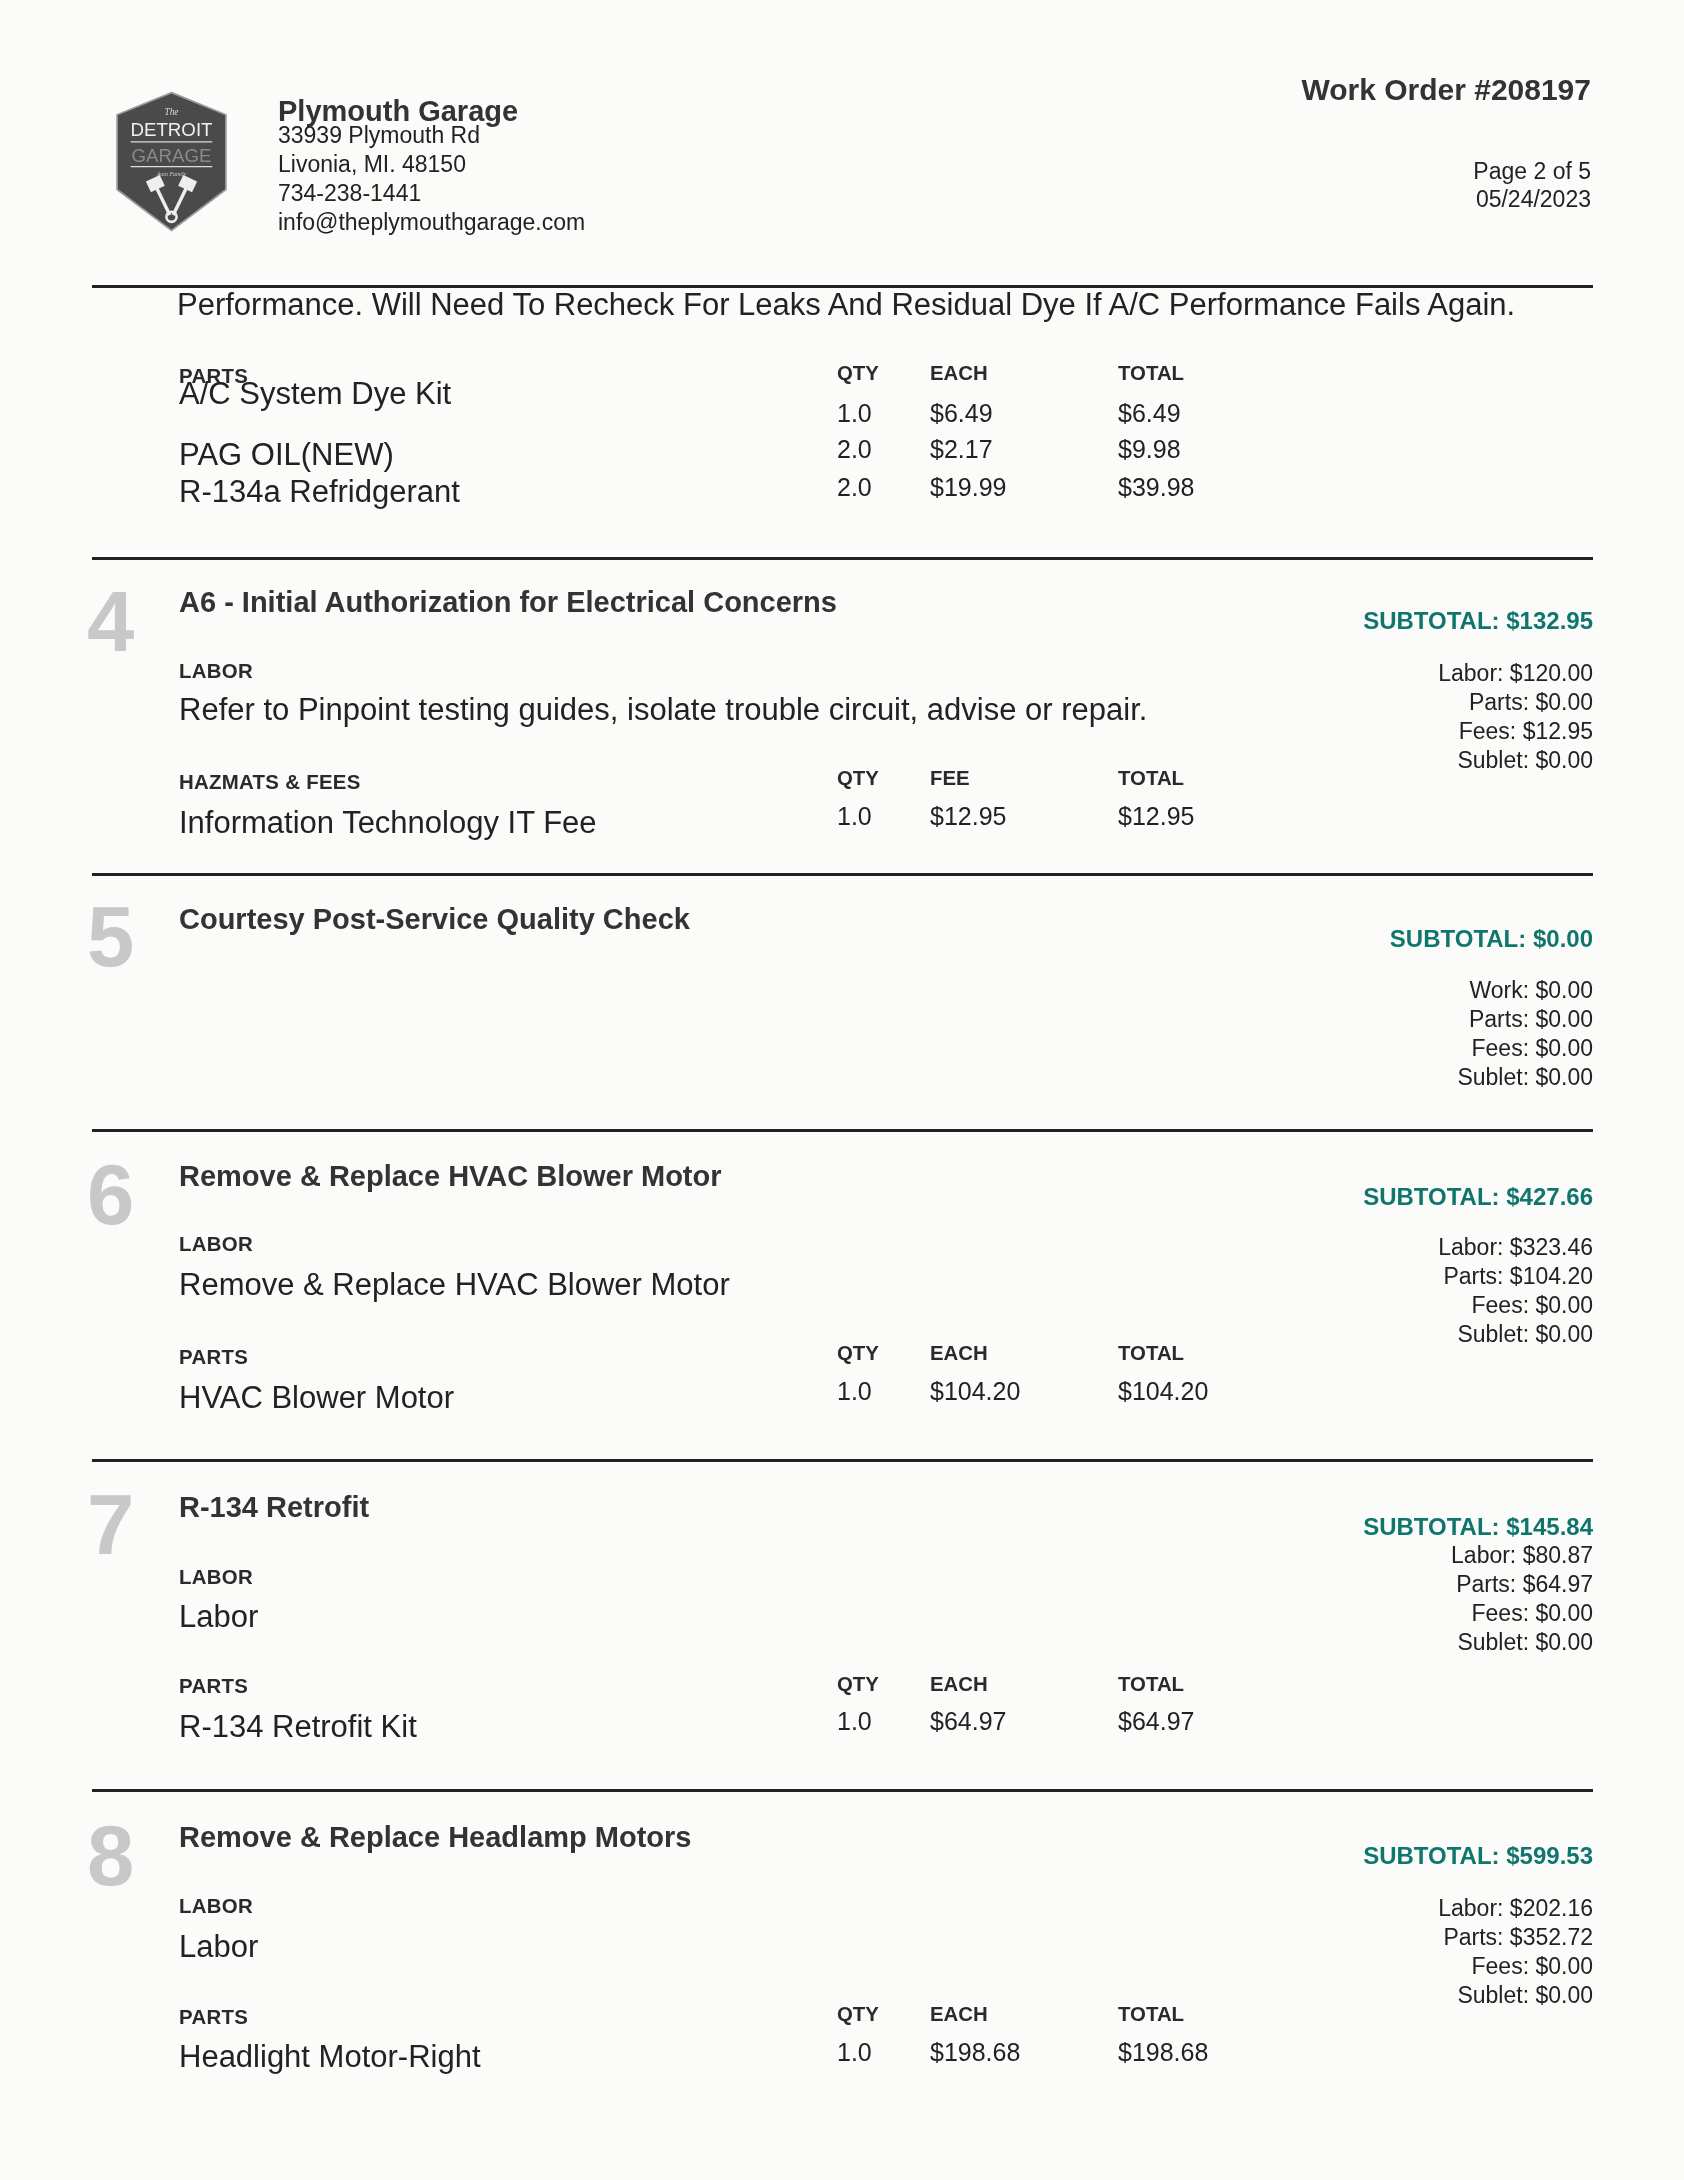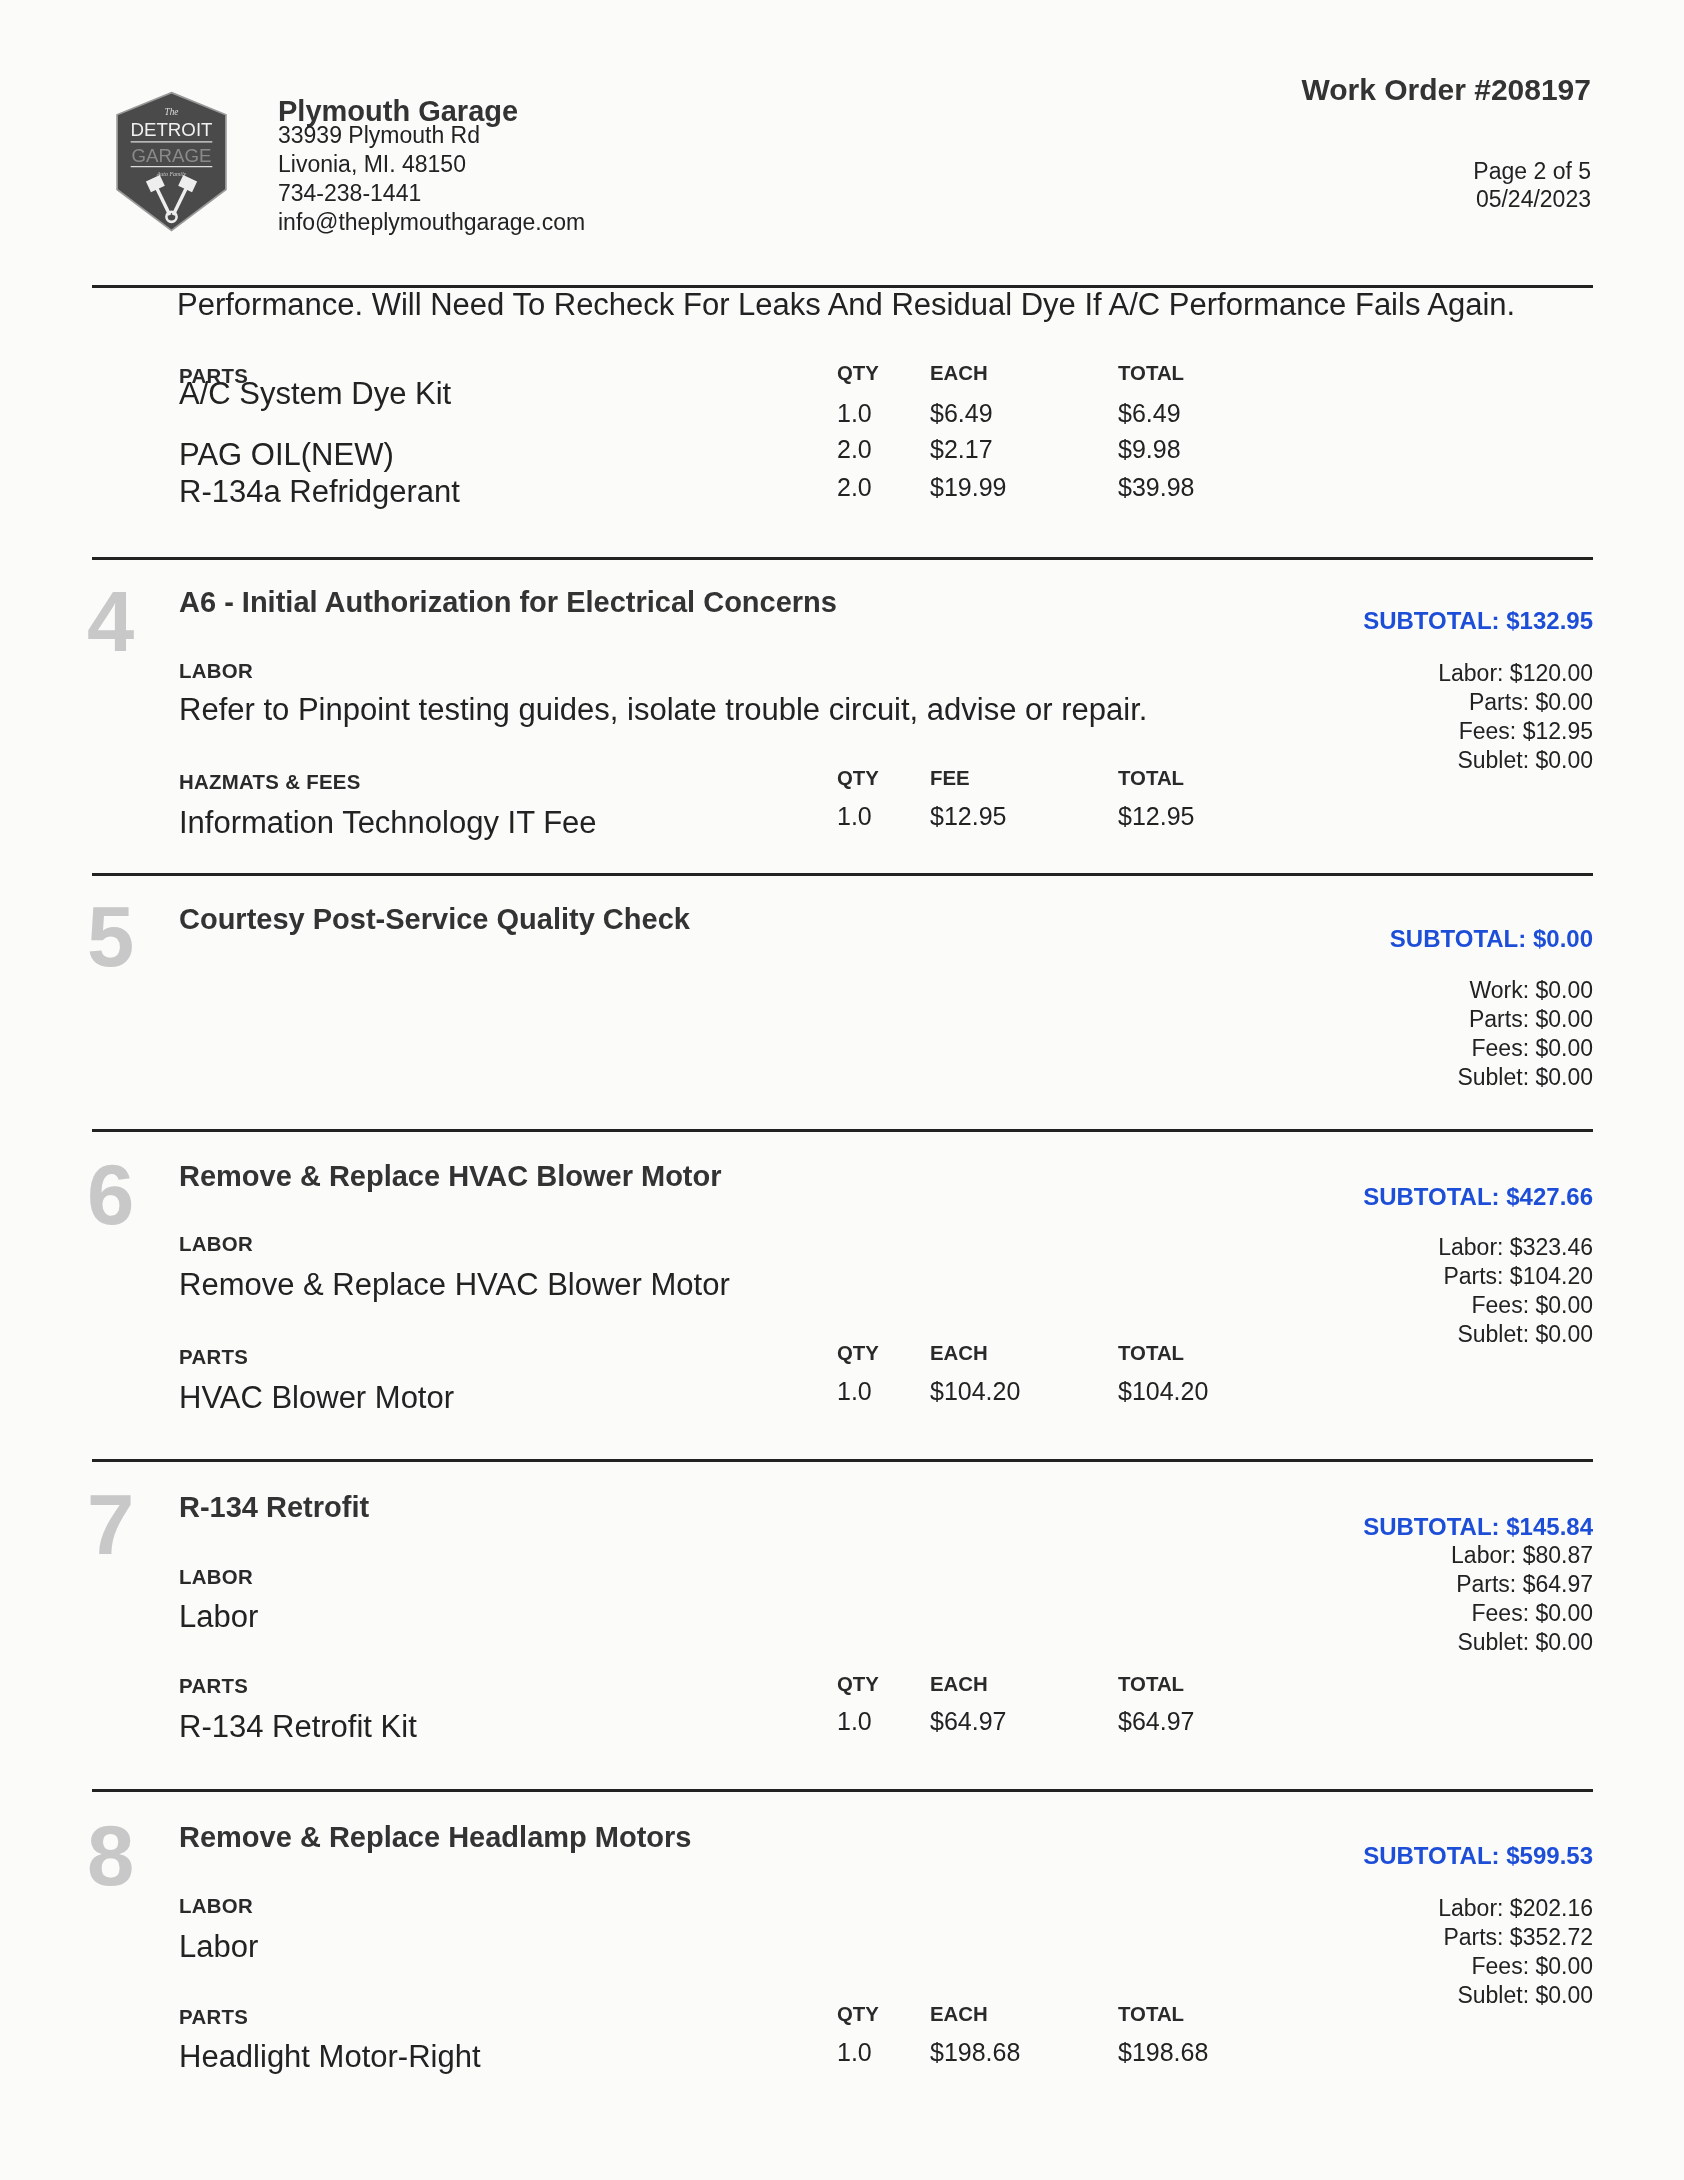--- a/index.html
+++ b/index.html
@@ -19,21 +19,21 @@
   .rule.thick { height: 3.4px; }
   .big-num { left: 87px; font-size: 85px; font-weight: bold; color: #c8c8c8; line-height: 1; }
   .svc-title { left: 179px; font-size: 29px; font-weight: bold; color: #333; }
   .sec-label { left: 179px; font-size: 20.4px; font-weight: bold; color: #2a2a2a; letter-spacing: 0.3px; }
   .txt { left: 179px; font-size: 31px; color: #222; }
   .col-h { font-size: 20.4px; font-weight: bold; color: #2a2a2a; }
   .col-v { font-size: 25px; color: #222; }
   .c-qty { left: 837px; }
   .c-each { left: 930px; }
   .c-total { left: 1118px; }
-  .subtotal { right: 92px; font-size: 24px; font-weight: bold; color: #1d4ed8; text-align: left; }
+  .subtotal { right: 92px; font-size: 24px; font-weight: bold; color: #0f766e; text-align: left; }
   .summary { right: 92px; font-size: 23px; color: #222; text-align: right; line-height: 29px; }
 </style>
 </head>
 <body>
 
 <div class="abs logo">
   <svg width="119" height="145" viewBox="0 0 140 170">
     <polygon points="70,4 134,30 134,118 70,166 6,118 6,30" fill="#4a4a4a" stroke="#999" stroke-width="2"></polygon>
     <text x="70" y="30" text-anchor="middle" font-family="Liberation Serif, serif" font-style="italic" font-size="11" fill="#ddd">The</text>
     <text x="70" y="55" text-anchor="middle" font-family="Liberation Sans, sans-serif" font-size="22" fill="#f0f0f0">DETROIT</text>

